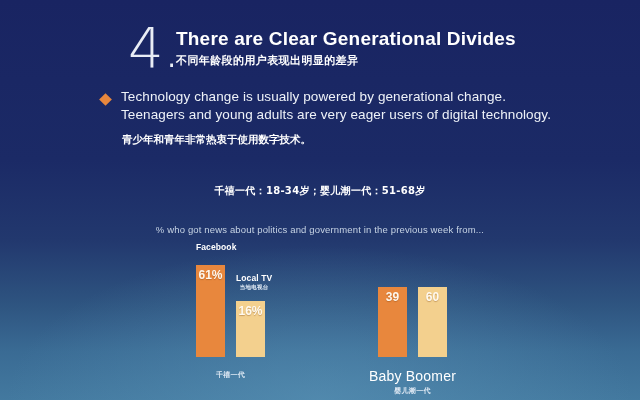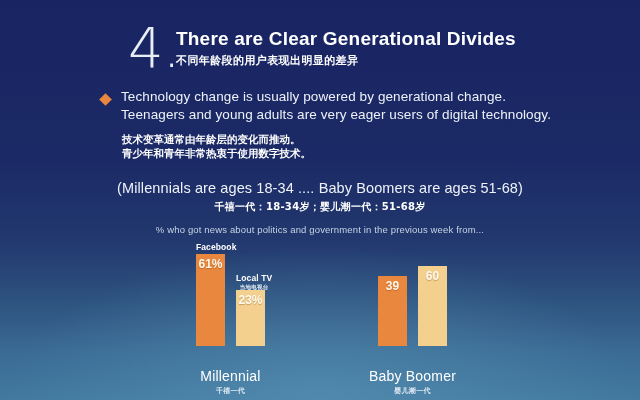--- a/index.html
+++ b/index.html
@@ -74,21 +74,21 @@
     letter-spacing:0.2px;white-space:nowrap;
     font-family:"DejaVu Sans",sans-serif;
   }
   
   #chart{position:absolute;left:0;top:256px;width:640px;height:144px;}
   .group{position:absolute;bottom:38px;}
   #group-mil{left:196px;}
   #group-bb{left:378px;}
   .bars{position:relative;height:106px;}
   .bar{
-    position:absolute;bottom:16px;width:29px;
+    position:absolute;bottom:5px;width:29px;
     box-sizing:border-box;
     display:flex;justify-content:center;
   }
   .bar .val{
     margin-top:4px;font-size:12px;font-weight:bold;color:#fdf6ec;
     text-shadow:0 1px 1px rgba(120,60,10,0.35);
     line-height:13px;
   }
   .bar.light .val{color:#fffaf0;}
   .bar.fb{left:0;background:#e8873d;}
@@ -125,27 +125,25 @@
     </div>
   </div>
 
   <div id="bullet-block">
     <span id="diamond"></span>
     <div id="bullet-text">
       <div class="en-line">Technology change is usually powered by generational change.</div>
       <div class="en-line">Teenagers and young adults are very eager users of digital technology.</div>
     </div>
     <div id="cn-block">
-      <div class="cn-line">技术变革通常由年龄层的变化而推动。</div>
       <div class="cn-line">青少年和青年非常热衷于使用数字技术。</div>
     </div>
   </div>
 
   <div id="ages">
-    <div id="ages-en">(Millennials are ages 18-34 .... Baby Boomers are ages 51-68)</div>
     <div id="ages-cn">千禧一代：18-34岁；婴儿潮一代：51-68岁</div>
   </div>
 
   <div id="caption">
     <div id="cap-en">% who got news about politics and government in the previous week from...</div>
   </div>
 
   <div id="chart">
 
     <div class="group" id="group-mil">
@@ -155,35 +153,34 @@
         </div>
         <div class="bar fb" style="height:92px;">
           <span class="val">61%</span>
         </div>
 
         <div class="serieslabel" style="left:40px;top:17px;text-align:center;">
           <span>Local TV</span>
           <span class="sl-cn">当地电视台</span>
         </div>
         <div class="bar tv light" style="height:56px;">
-          <span class="val">23%</span>
+          <span class="val">16%</span>
         </div>
       </div>
       <div class="catlabel">
-        <div class="cat-en">Millennial</div>
         <div class="cat-cn">千禧一代</div>
       </div>
     </div>
 
     <div class="group" id="group-bb">
       <div class="bars">
         <div class="bar fb" style="height:70px;">
           <span class="val">39</span>
         </div>
-        <div class="bar tv light" style="height:80px;">
+        <div class="bar tv light" style="height:70px;">
           <span class="val">60</span>
         </div>
       </div>
       <div class="catlabel">
         <div class="cat-en">Baby Boomer</div>
         <div class="cat-cn">婴儿潮一代</div>
       </div>
     </div>
 
   </div>

